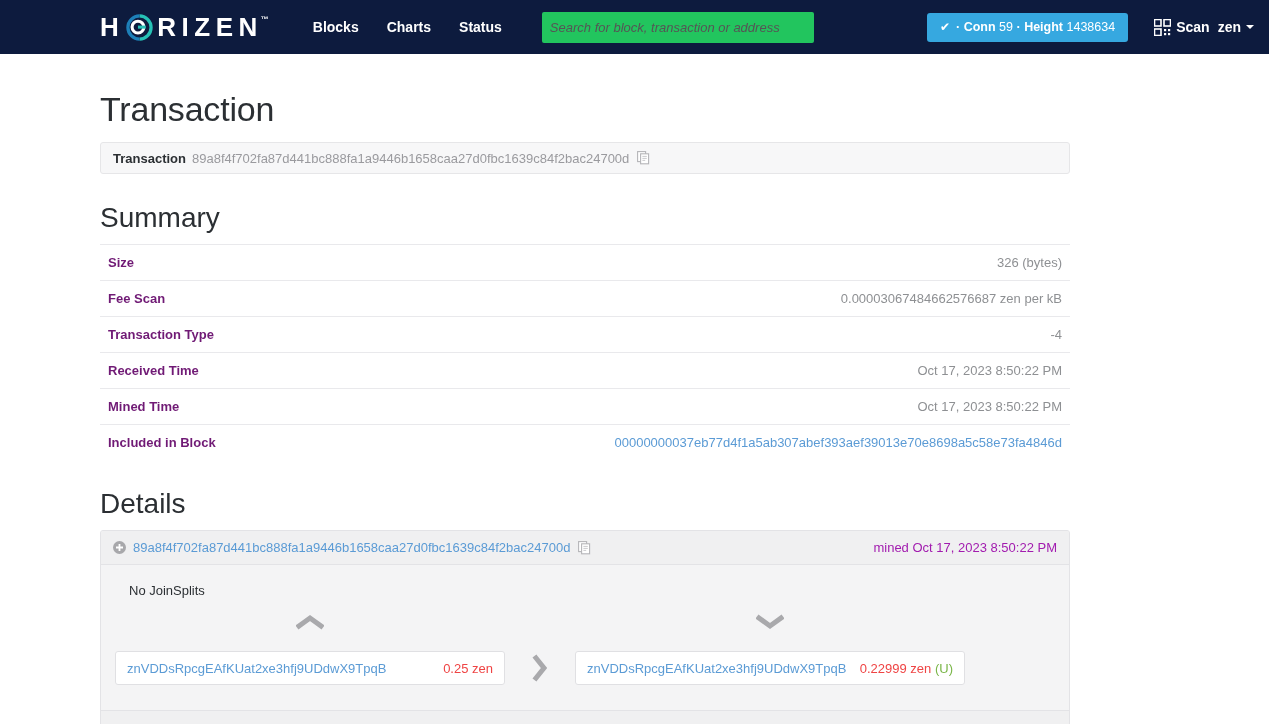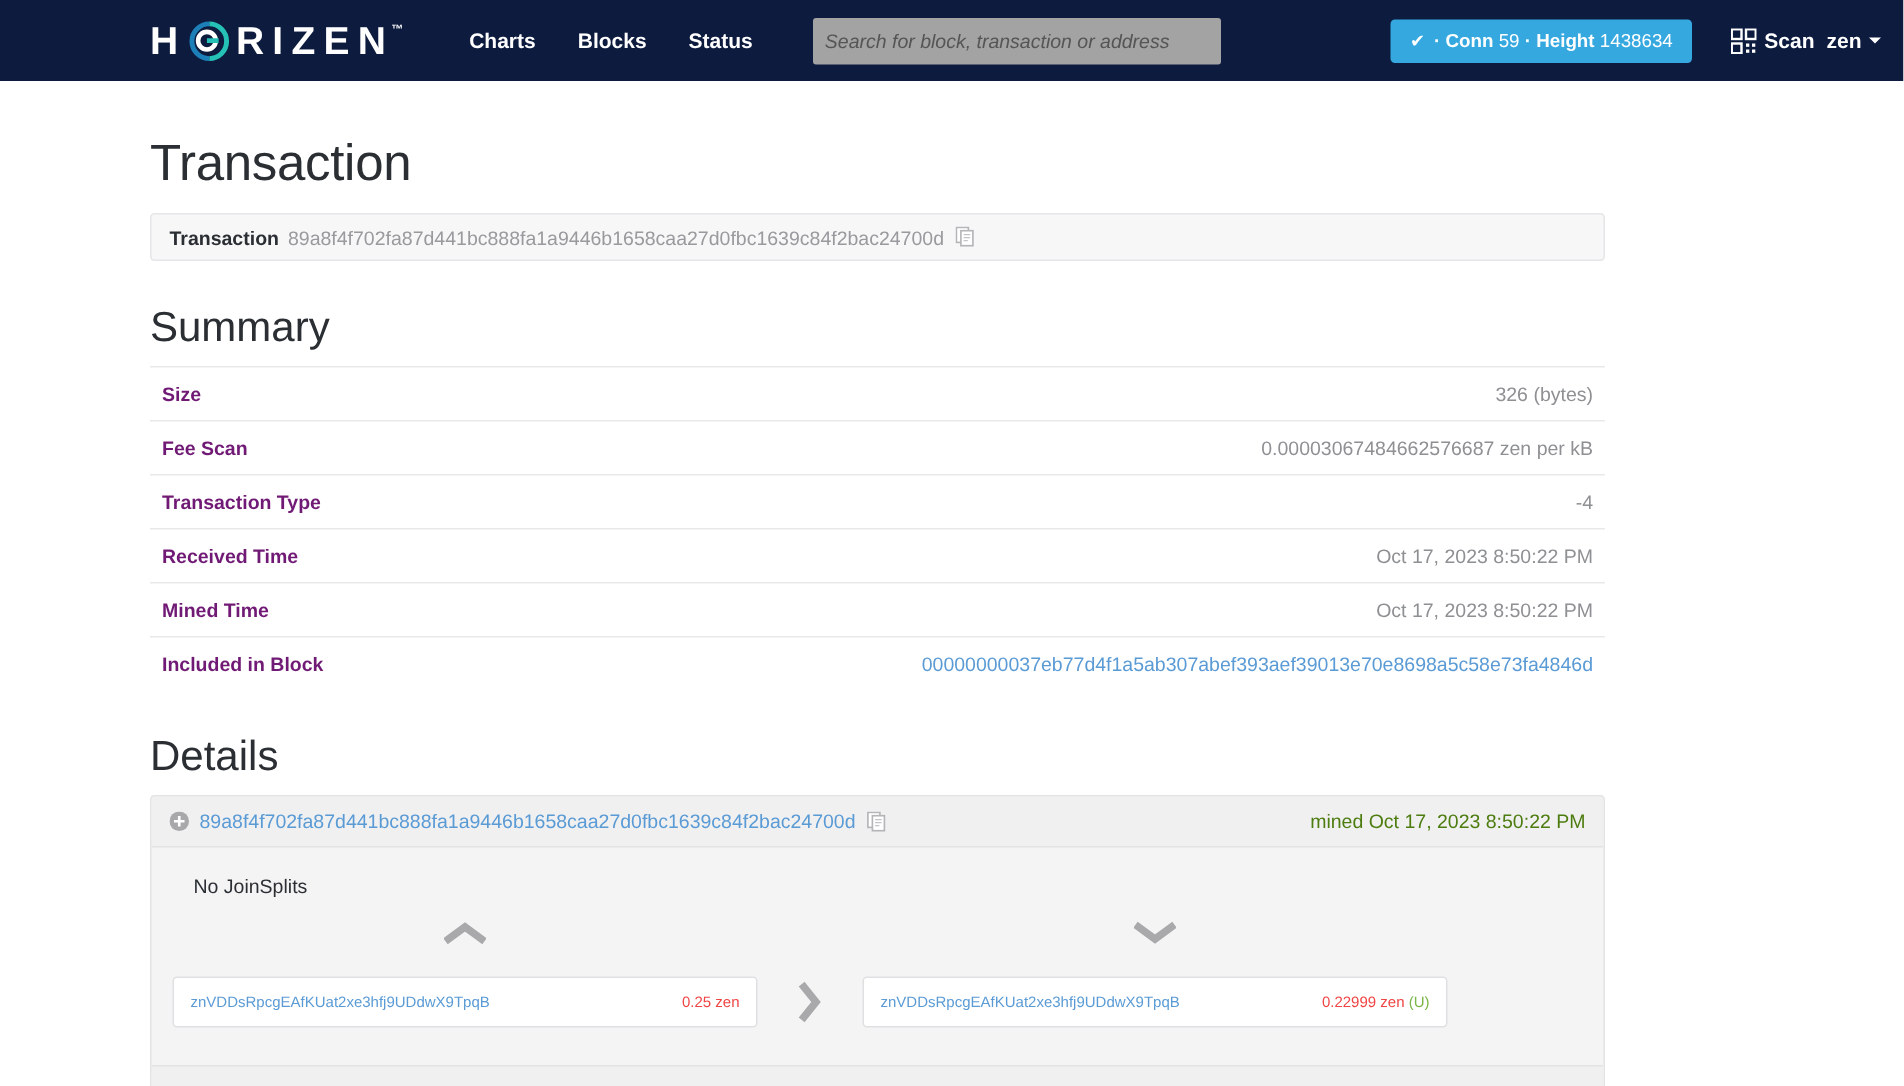--- a/index.html
+++ b/index.html
@@ -49,21 +49,21 @@
     padding: 0 14px;
     line-height: 54px;
   }
 
   .search-wrap { margin-left: 26px; }
   .search-input {
     width: 272px;
     height: 31px;
     border: none;
     border-radius: 2px;
-    background: #a3a3a3;
+    background: #22c55e;
     padding: 0 8px;
     font-size: 13px;
     font-family: "Liberation Sans", sans-serif;
     color: #333;
     outline: none;
   }
   .search-input::placeholder { color: #555; font-style: italic; opacity: 1; }
 
   .nav-right {
     display: flex;
@@ -166,41 +166,41 @@
     background: #f0f0f1;
     border-bottom: 1px solid #e3e3e6;
     height: 34px;
     display: flex;
     align-items: center;
     padding: 0 12px;
     font-size: 13px;
   }
   .plus-icon { margin-right: 7px; line-height: 0; display: inline-block; }
   .panel-head a.hash-link { color: #5b9bd5; text-decoration: none; }
-  .panel-head .mined { margin-left: auto; color: #4d7c0f; }
+  .panel-head .mined { margin-left: auto; color: #a21caf; }
 
   .panel-body { padding: 14px 14px 12px 14px; }
   .joinsplits { font-size: 13px; color: #2b2f33; padding: 4px 0 0 14px; }
 
   .io-grid {
     display: flex;
     align-items: flex-start;
     margin-top: 10px;
   }
   .io-col { width: 390px; }
   .io-chevron { text-align: center; height: 30px; line-height: 0; padding-top: 6px; }
   .io-box {
     background: #ffffff;
     border: 1px solid #e0e0e3;
     border-radius: 3px;
     height: 34px;
     display: flex;
     align-items: center;
     padding: 0 11px;
-    font-size: 10px;
+    font-size: 13px;
     margin-top: 13px;
   }
   .io-box .addr { color: #5b9bd5; text-decoration: none; }
   .io-box .amt { margin-left: auto; color: #ef4444; }
   .io-box .unspent { color: #7ab648; }
   .io-mid {
     width: 70px;
     display: flex;
     align-items: center;
     justify-content: center;
@@ -232,22 +232,22 @@
           <circle cx="12.4" cy="13.6" r="6.1" fill="none" stroke="#ffffff" stroke-width="3.2"></circle>
           <path d="M12.4 13.6 L20.5 13.6" stroke="#26c1b6" stroke-width="3.2"></path>
         </svg>
       </span>
       <span>RIZEN</span>
       <span class="brand-tm">™</span>
     </span>
   </a>
 
   <div class="nav-links">
+    <a class="nav-link" href="#">Blocks</a>
     <a class="nav-link" href="#">Charts</a>
-    <a class="nav-link" href="#">Blocks</a>
     <a class="nav-link" href="#">Status</a>
   </div>
 
   <div class="search-wrap">
     <input class="search-input" type="text" placeholder="Search for block, transaction or address" style="">
   </div>
 
   <div class="nav-right">
     <div class="status-badge" style="background: rgb(54, 168, 224);">
       <span class="check">✔</span>

